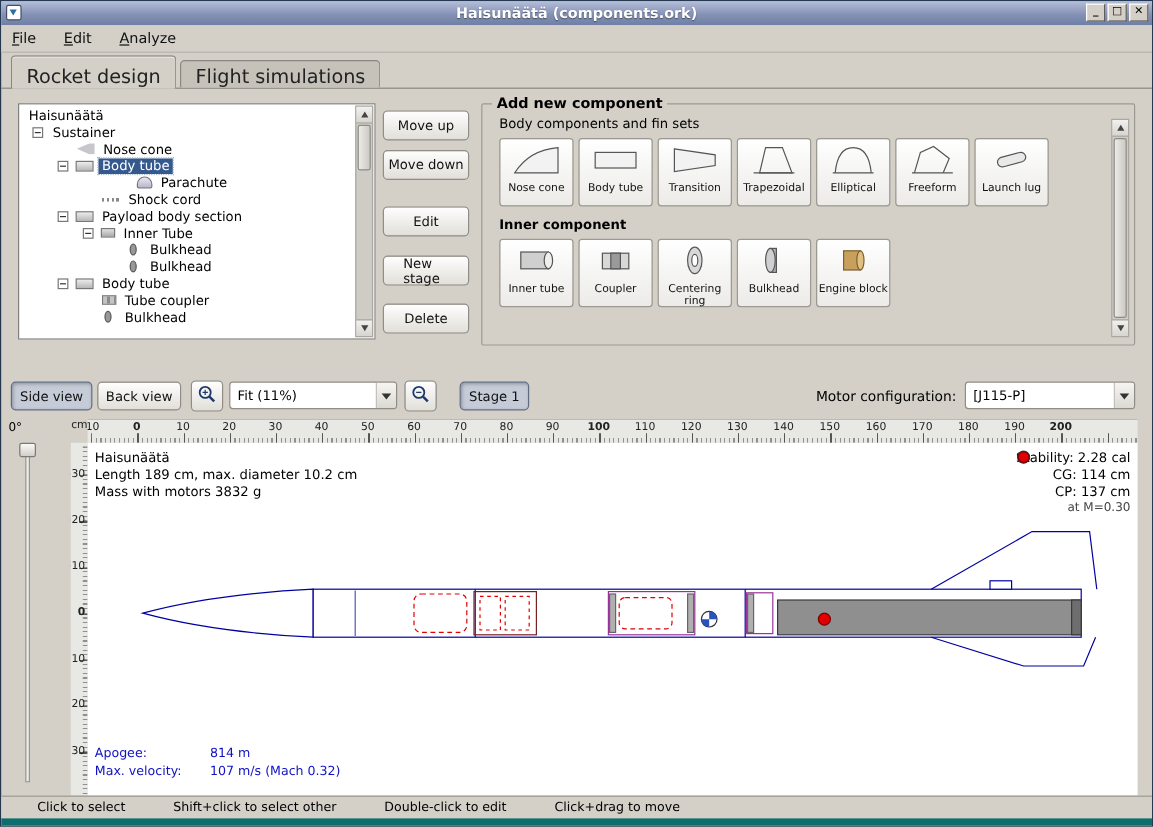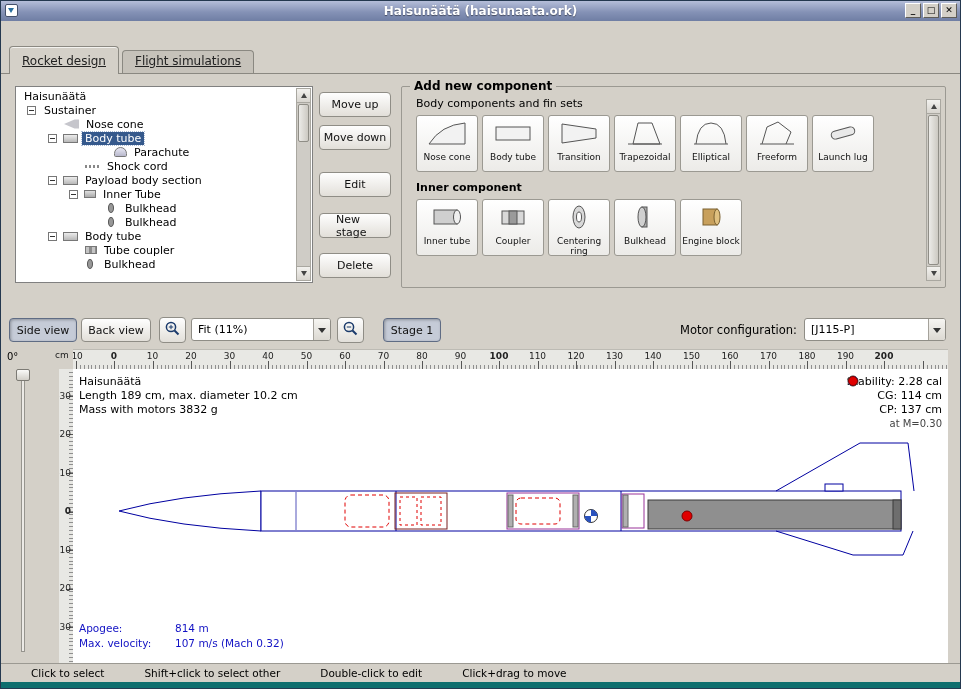--- a/index.html
+++ b/index.html
@@ -16,21 +16,21 @@
   .app-icon{position:absolute;left:4px;top:3px;width:13px;height:13px;background:#fff;border:1px solid #44506b;border-radius:2px;}
   .app-icon::after{content:"";position:absolute;left:2px;top:3px;width:0;height:0;border:3px solid transparent;border-top:5px solid #2a6f9e;}
   .win-btns{position:absolute;right:3px;top:2px;display:flex;gap:2px;}
   .win-btn{width:16px;height:15px;background:#d4d0c8;border:1px solid;border-color:#ffffff #5f5d58 #5f5d58 #ffffff;font-size:9px;line-height:13px;text-align:center;font-weight:bold;color:#000;}
 
   
   .menubar{position:absolute;left:0;top:20px;width:100%;height:23px;background:#d4d0c8;border-bottom:1px solid #b7b5ae;}
   .menu-item{display:inline-block;padding:4px 9px 0 9px;font-size:12px;color:#111;height:22px;}
   .menu-item::first-letter{text-decoration:underline;}
   .tabbar{position:absolute;top:44px;left:0;width:100%;height:29px;border-bottom:1px solid #8a8881;display:flex;align-items:flex-end;padding-left:8px;}
-  .tab{border:1px solid #8a8881;border-bottom:none;border-radius:4px 4px 0 0;padding:3px 12px 0 12px;font-size:12px;background:#c6c2ba;color:#222;height:23px;margin-right:3px;text-decoration:underline;}
+  .tab{border:1px solid #8a8881;border-bottom:none;border-radius:4px 4px 0 0;padding:3px 12px 0 12px;font-size:16px;background:#c6c2ba;color:#222;height:23px;margin-right:3px;}
   .tab.active{background:#d4d0c8;height:28px;padding-top:7px;margin-bottom:-1px;box-shadow:inset 0 1px 0 #f3f2ef;}
 
   
   .tree-panel{position:absolute;left:14px;top:85px;width:298px;height:197px;background:#fff;border:1px solid #808080;overflow:hidden;}
   .tree{position:absolute;left:1px;top:2px;right:16px;bottom:1px;overflow:hidden;}
   .tree-row{height:14px;display:flex;align-items:center;font-size:11px;white-space:nowrap;color:#000;}
   .tree-toggle{width:9px;height:9px;border:1px solid #777;background-color:#fff;background-image:linear-gradient(#333,#333);background-size:5px 1px;background-position:center;background-repeat:no-repeat;margin-right:5px;flex:none;}
   .tree-icon{display:inline-block;margin:0 4px 0 1px;flex:none;}
   .tree-label{padding:0 3px;line-height:13px;}
   .tree-row.selected .tree-label{background:#35598c;color:#fff;outline:1px dotted #aabbd4;}
@@ -74,21 +74,21 @@
   .combo .arrow-box{width:17px;background:linear-gradient(180deg,#f6f5f2,#dcd9d2);border-left:1px solid #a5a29b;display:flex;align-items:center;justify-content:center;border-radius:0 2px 2px 0;}
   .tri-combo{width:0;height:0;border:4px solid transparent;border-top:5px solid #333;margin-top:5px;}
   .tool-label{position:absolute;font-size:11.5px;color:#000;}
 
   
   .hruler{position:absolute;left:72px;top:348px;width:875px;height:20px;background-color:#e8e8e4;border-top:1px solid #bdbbb4;overflow:hidden;
     background-image:repeating-linear-gradient(90deg,#555 0 1px,transparent 1px 38.5px),repeating-linear-gradient(90deg,#8f8f8f 0 1px,transparent 1px 3.85px);
     background-size:100% 8px,100% 4px;background-position:2.5px 100%,2.5px 100%;background-repeat:no-repeat,no-repeat;}
   .hlab{position:absolute;top:1px;transform:translateX(-50%);font-size:9px;color:#222;}
   .hlab.bold{font-weight:bold;}
-  .ruler-corner{position:absolute;left:54px;top:349px;width:18px;height:18px;font-size:9px;color:#222;text-align:left;}
+  .ruler-corner{position:absolute;left:54px;top:349px;width:18px;height:18px;font-size:9px;color:#222;text-align:right;}
   .vruler{position:absolute;left:58px;top:368px;width:14px;height:294px;background-color:#e8e8e4;overflow:hidden;
     background-image:repeating-linear-gradient(180deg,#555 0 1px,transparent 1px 38.5px),repeating-linear-gradient(180deg,#8f8f8f 0 1px,transparent 1px 3.85px);
     background-size:7px 100%,4px 100%;background-position:right 26.5px,right 3.4px;background-repeat:no-repeat,no-repeat;}
   .vlab{position:absolute;right:2px;transform:translateY(-55%);font-size:9px;color:#222;}
   .vlab.bold{font-weight:bold;}
   .rot-label{position:absolute;left:6px;top:350px;font-size:10px;color:#000;}
   .rot-track{position:absolute;left:20px;top:370px;width:4px;height:281px;background:#eceae6;border:1px solid #96948e;}
   .rot-handle{position:absolute;left:15px;top:368px;width:14px;height:12px;background:linear-gradient(180deg,#fafaf8,#d2cfc8);border:1px solid #7c7a74;border-radius:2px;}
   .canvas{position:absolute;left:72px;top:368px;width:875px;height:294px;background:#fff;overflow:hidden;}
   .canvas svg{position:absolute;left:0;top:0;}
@@ -104,28 +104,37 @@
   .statusbar{position:absolute;left:0;top:662px;width:100%;height:19px;background:#d4d0c8;border-top:1px solid #9b9992;display:flex;gap:40px;padding:3px 0 0 30px;font-size:10.5px;color:#000;}
   .bottom-strip{position:absolute;left:0;top:681px;width:100%;height:8px;background:#0e6e6e;}
 </style>
 </head>
 <body>
 
 <div id="window">
 
   <div class="titlebar">
     <div class="app-icon"></div>
-    <div class="title-text">Haisunäätä (haisunaata.ork)</div>
+    <div class="title-text">Haisunäätä (components.ork)</div>
     <div class="win-btns">
       <div class="win-btn">_</div>
       <div class="win-btn">□</div>
       <div class="win-btn">✕</div>
     </div>
   </div>
 
+  <div class="menubar">
+    
+  
+      <div class="menu-item"><span>File</span></div>
+    
+      <div class="menu-item"><span>Edit</span></div>
+    
+      <div class="menu-item"><span>Analyze</span></div>
+    </div>
 
   <div class="tabbar">
 
       <div class="tab active"><span>Rocket design</span></div>
 
       <div class="tab"><span>Flight simulations</span></div>
     </div>
 
   <div class="tree-panel">
     <div class="tree">

